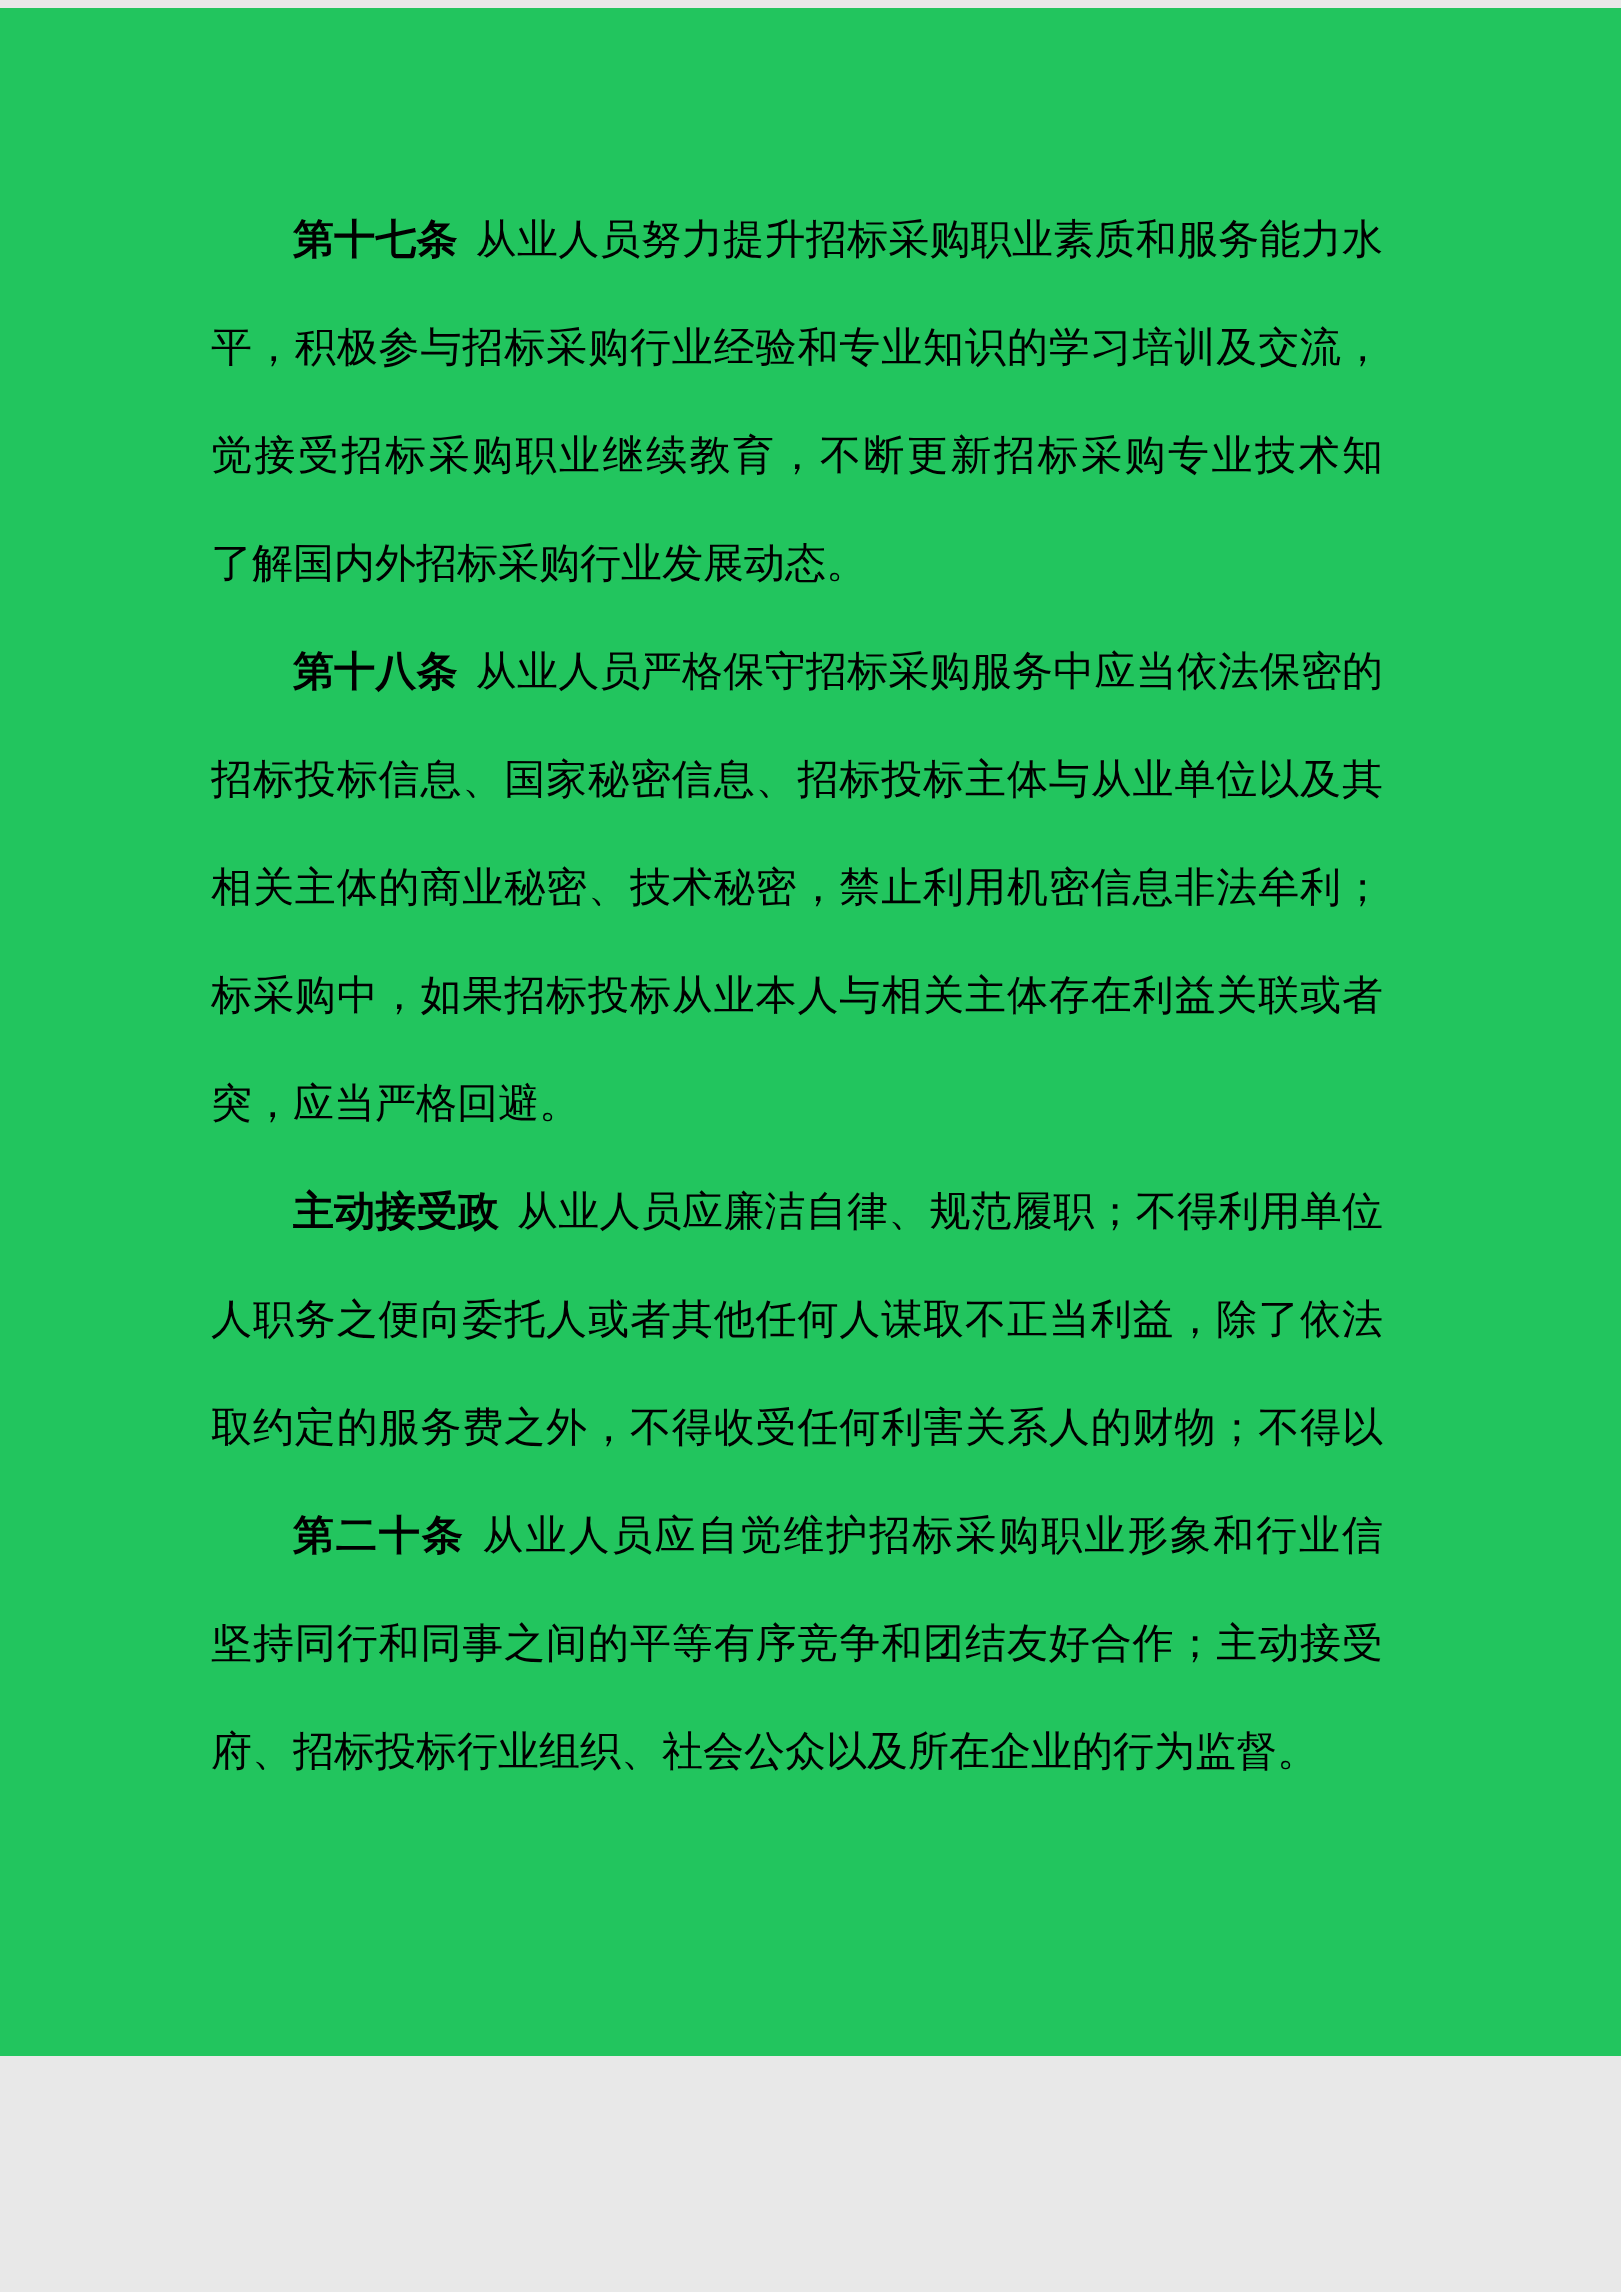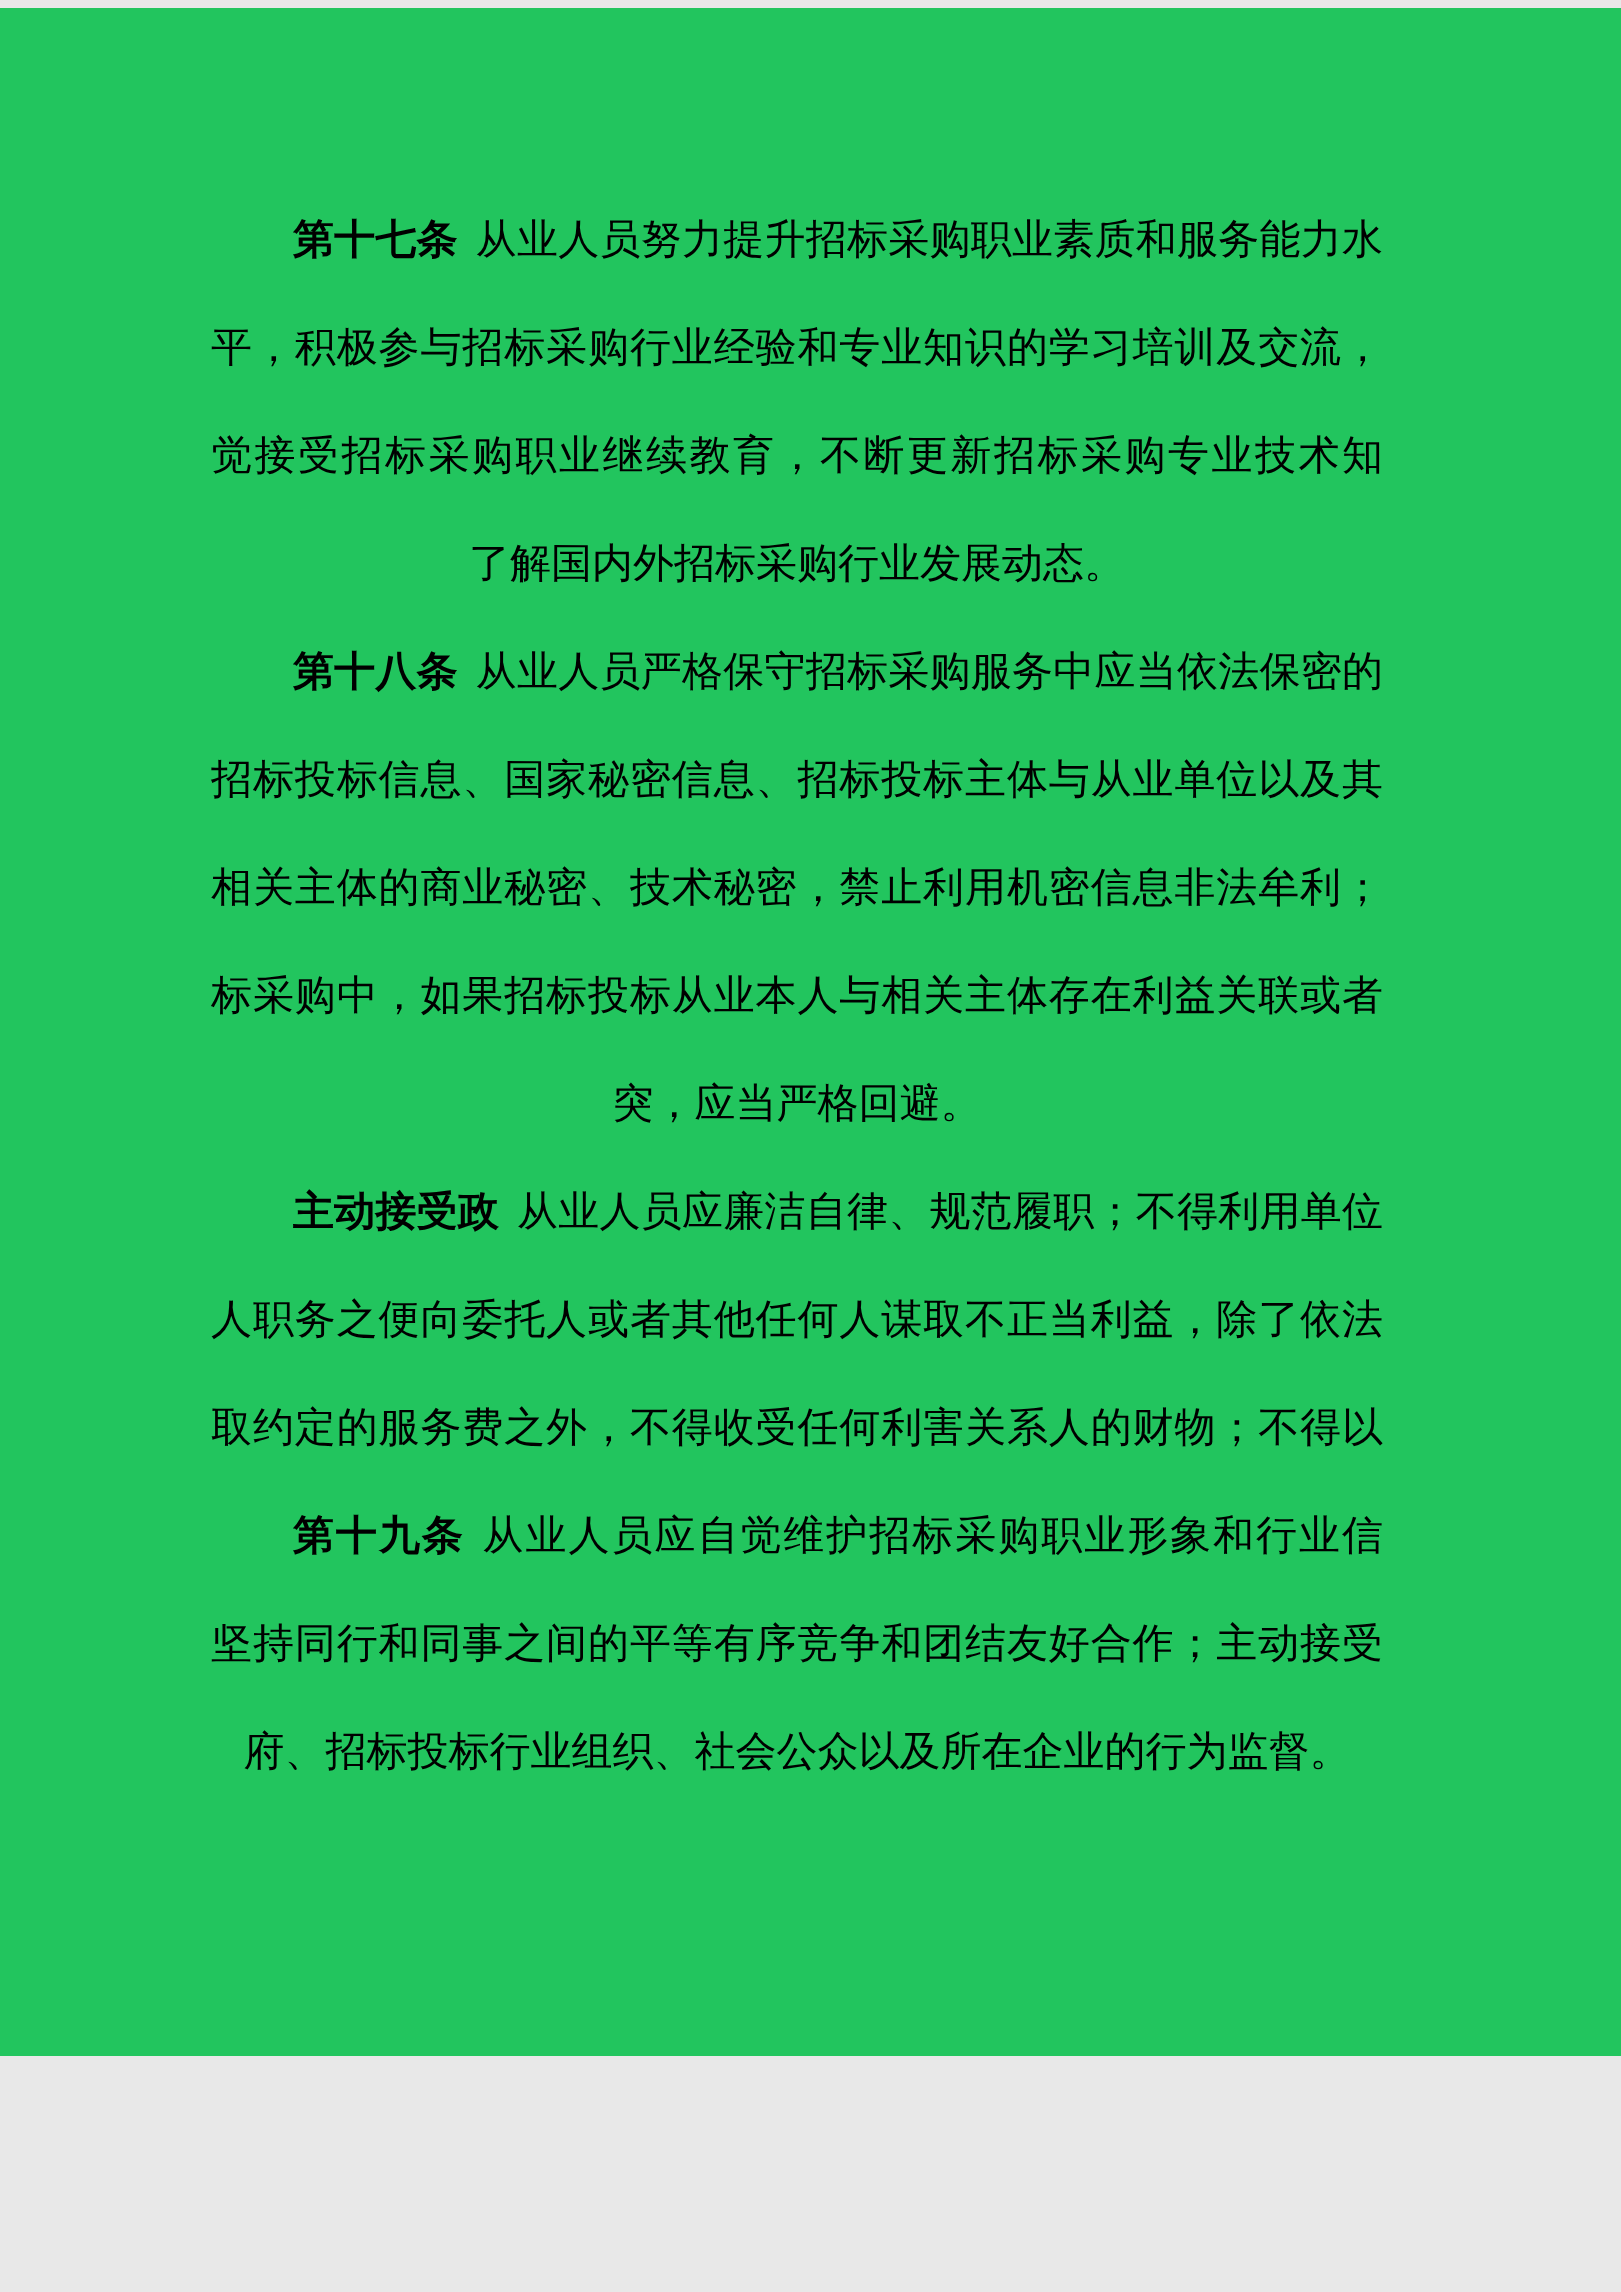--- a/index.html
+++ b/index.html
@@ -22,21 +22,21 @@
     top: 177px;
     width: 1172px;
   }
   .line {
     box-sizing: border-box;
     width: 100%;
     height: 108px;
     line-height: 108px;
     font-size: 41px;
     color: #000000;
-    text-align: center;
+    text-align: left;
     white-space: normal;
     overflow: hidden;
   }
   .line.fill {
     text-align: justify;
     text-align-last: justify;
   }
   .line.indent {
     padding-left: 82px;
   }
@@ -67,21 +67,21 @@
       <div class="line fill"><span>觉接受招标采购职业继续教育，不断更新招标采购专业技术知识，</span></div>
       <div class="line"><span>了解国内外招标采购行业发展动态。</span></div>
       <div class="line indent fill"><span class="seg-bold">第十八条</span><span>从业人员严格保守招标采购服务中应当依法保密的</span></div>
       <div class="line fill"><span>招标投标信息、国家秘密信息、招标投标主体与从业单位以及其他</span></div>
       <div class="line fill"><span>相关主体的商业秘密、技术秘密，禁止利用机密信息非法牟利；招</span></div>
       <div class="line fill"><span>标采购中，如果招标投标从业本人与相关主体存在利益关联或者冲</span></div>
       <div class="line"><span>突，应当严格回避。</span></div>
       <div class="line indent fill"><span class="seg-bold">主动接受政</span><span>从业人员应廉洁自律、规范履职；不得利用单位和个</span></div>
       <div class="line fill"><span>人职务之便向委托人或者其他任何人谋取不正当利益，除了依法获</span></div>
       <div class="line fill"><span>取约定的服务费之外，不得收受任何利害关系人的财物；不得以不</span></div>
-      <div class="line indent fill"><span class="seg-bold">第十九条</span><span>从业人员应自觉维护招标采购职业形象和行业信誉，</span></div>
+      <div class="line indent fill"><span class="seg-bold">第二十条</span><span>从业人员应自觉维护招标采购职业形象和行业信誉，</span></div>
       <div class="line fill"><span>坚持同行和同事之间的平等有序竞争和团结友好合作；主动接受政</span></div>
       <div class="line"><span>府、招标投标行业组织、社会公众以及所在企业的行为监督。</span></div>
     </div>
   <div class="page-footer">
     <span class="page-number">6</span>
   </div>
 </div>
 
 
 </body></html>

